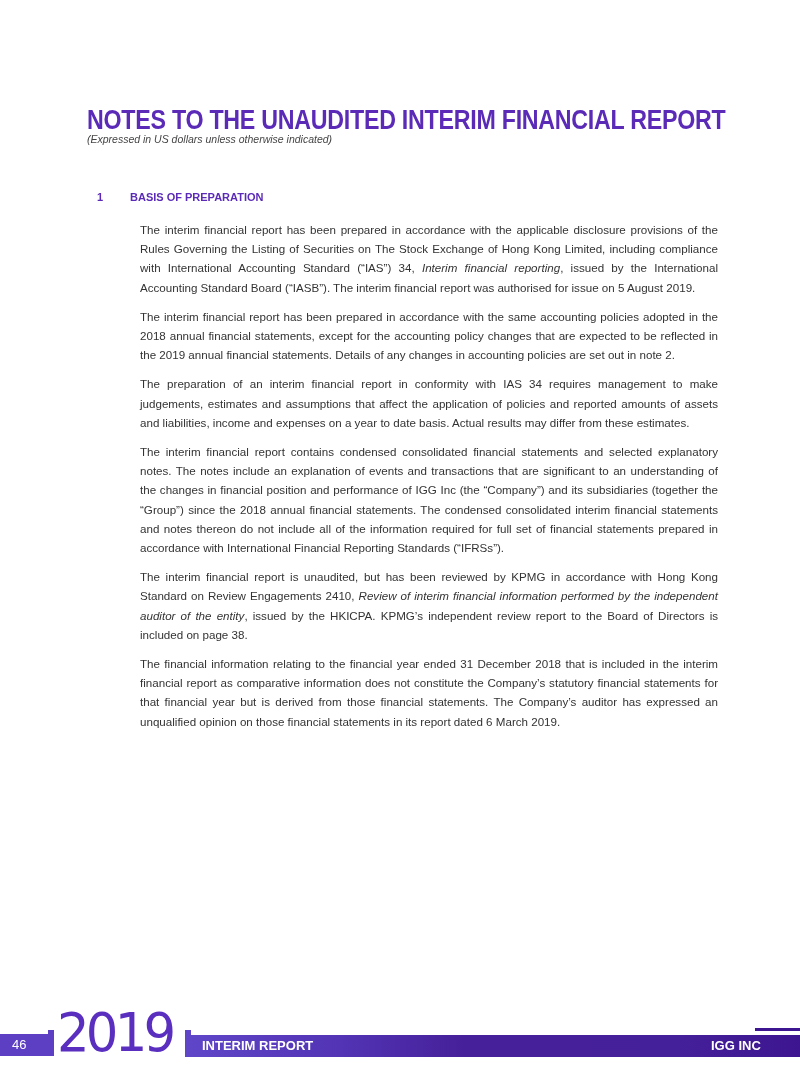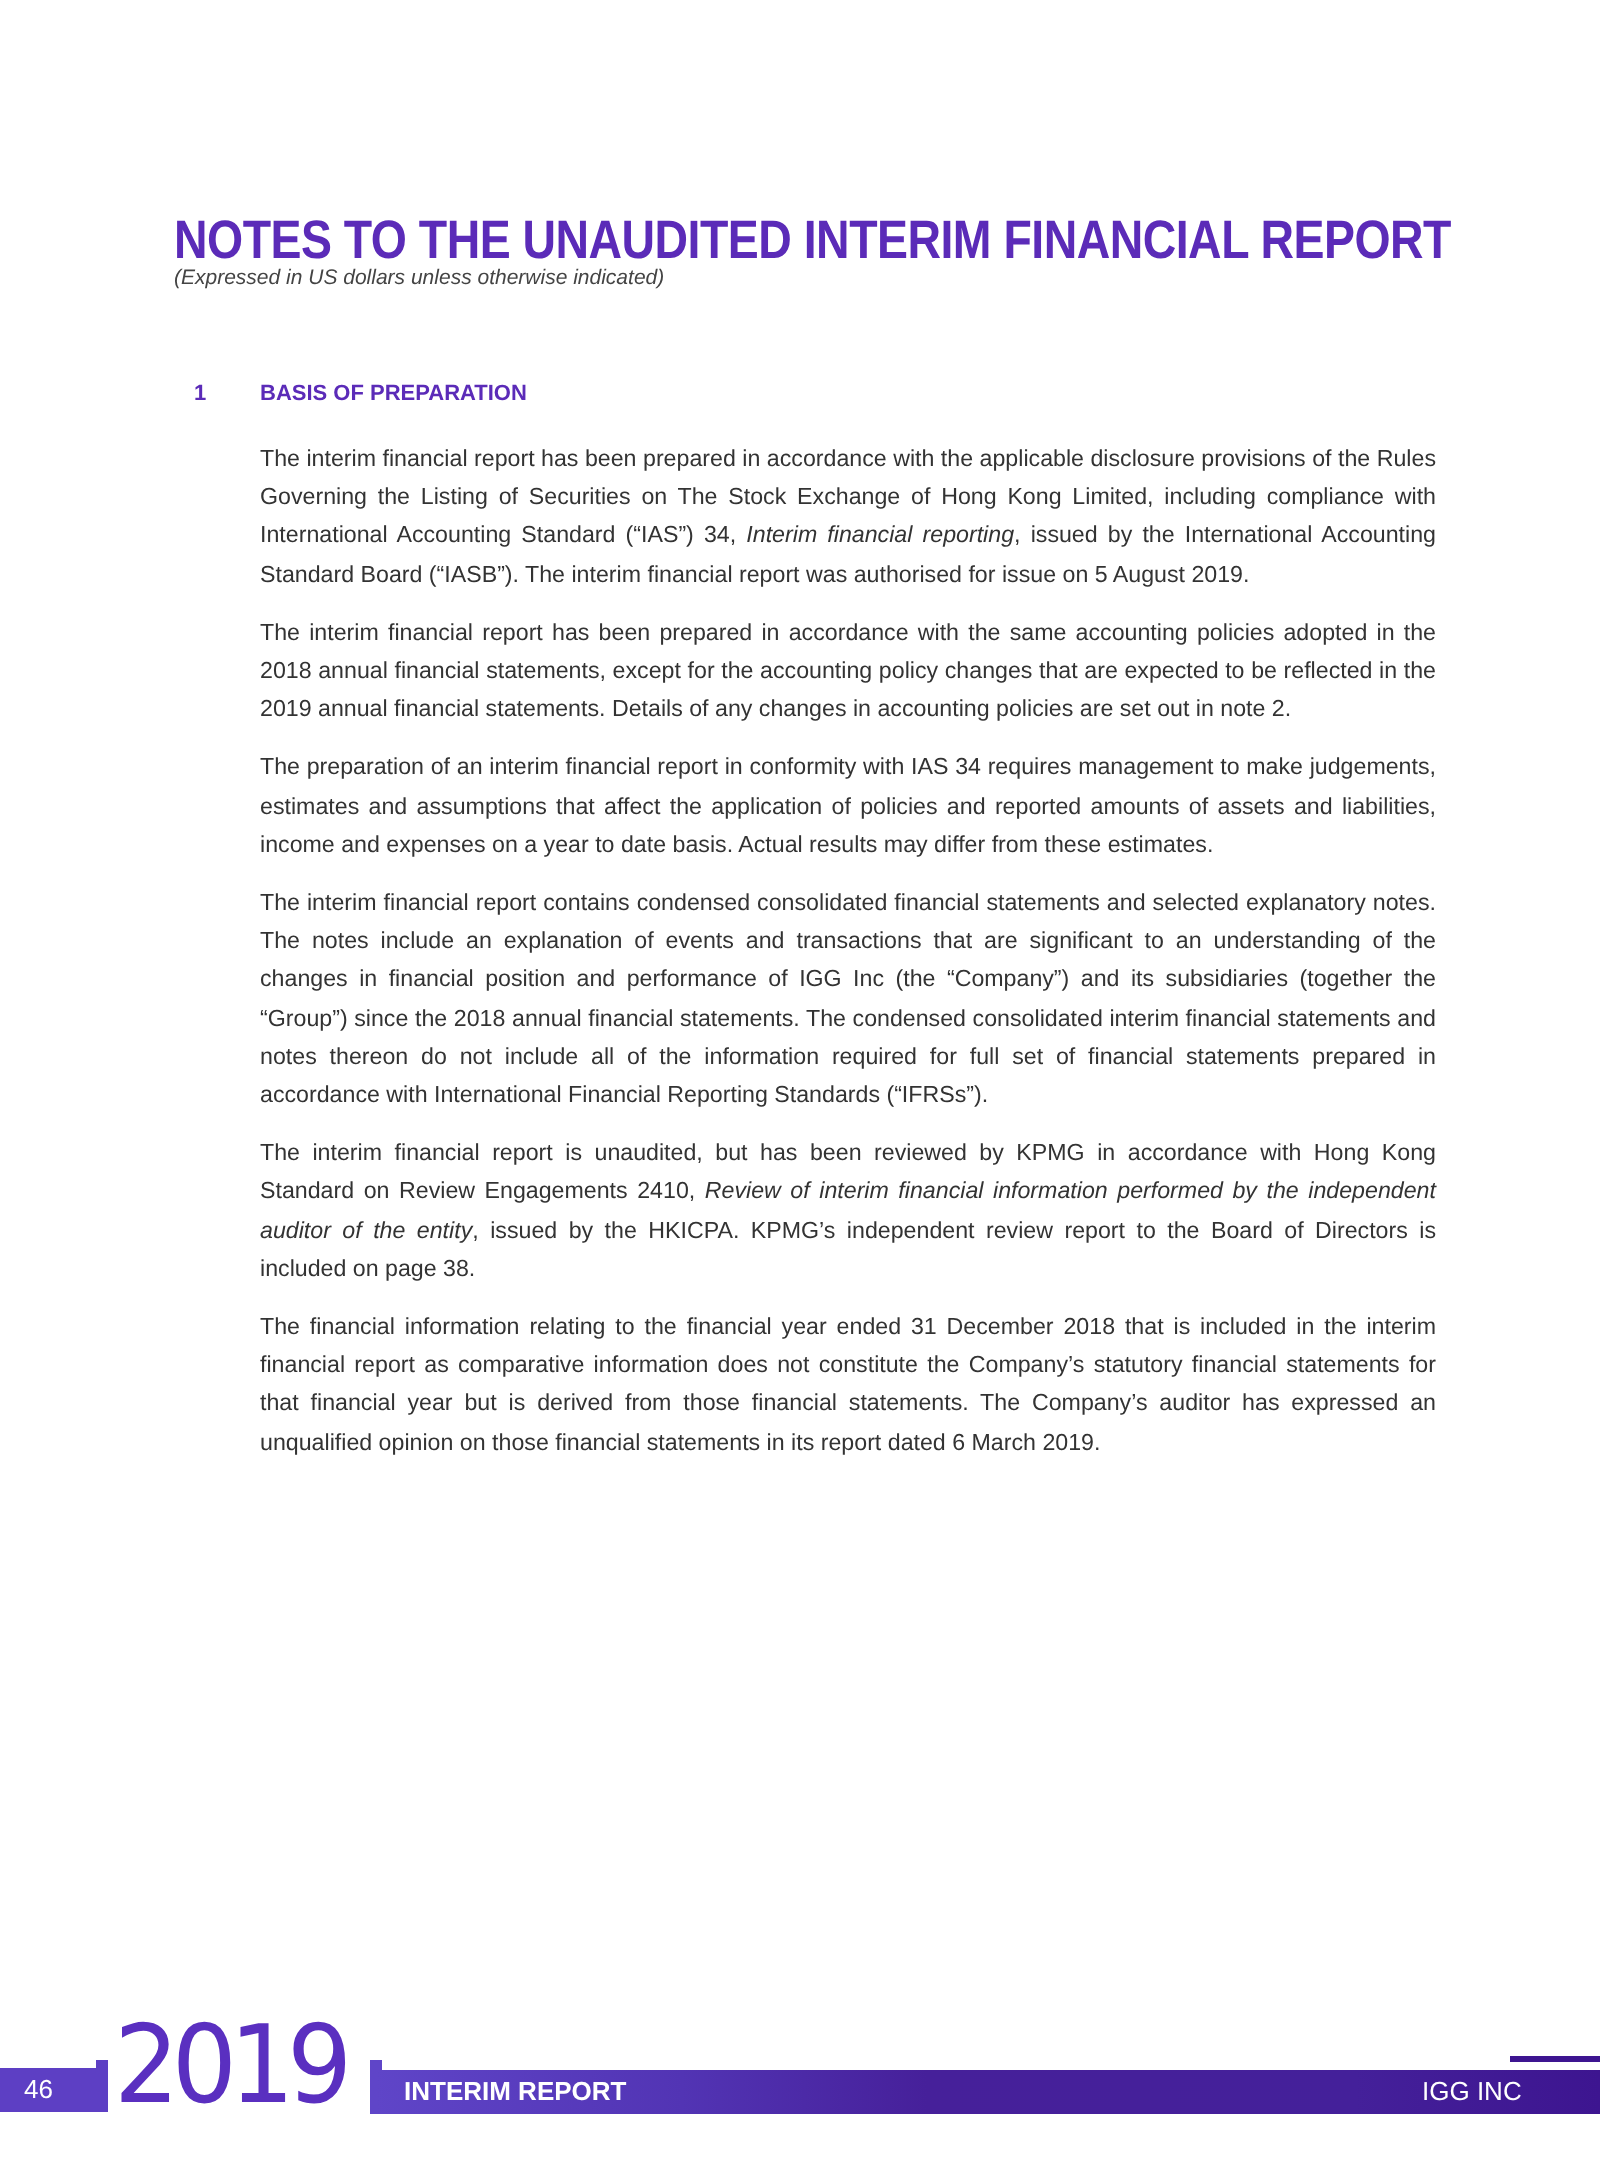--- a/index.html
+++ b/index.html
@@ -16,21 +16,21 @@
       font-size: 10.5px; color: #444; line-height: 13px; font-style: italic;
     }
     .section-head {
       position: absolute; left: 97px; top: 191px; font-size: 11px; font-weight: bold; color: #5b2bb8;
     }
     .section-head .num { display: inline-block; width: 33px; color: #5b2bb8; }
     .body {
       position: absolute; left: 130px; top: 220px; width: 588px;
       font-size: 11.6px; line-height: 19.2px; color: #333;
     }
-    .body p { margin: 0 0 10px 0; text-align: justify; }
+    .body p { margin: 0 0 10px 10px; text-align: justify; }
     .body i { font-style: italic; }
     .bar-left {
       position: absolute; left: 0; top: 1034px; width: 52px; height: 22px; background: #5d3fc4;
     }
     .bar-left-tab { position: absolute; left: 48px; top: 1030px; width: 6px; height: 26px; background: #5d3fc4; }
     .page-num {
       position: absolute; left: 12px; top: 1037px; font-size: 13px; color: #ffffff; line-height: 16px;
     }
     .year {
       position: absolute; left: 57px; top: 1006px; font-size: 54px; line-height: 54px;
@@ -39,21 +39,21 @@
     }
     .bar-main {
       position: absolute; left: 188px; top: 1035px; width: 612px; height: 22px;
       background: linear-gradient(90deg, #5f45c8 0%, #5234b4 25%, #46209a 45%, #44209a 80%, #3d1590 100%);
     }
     .bar-main-tab { position: absolute; left: 185px; top: 1030px; width: 6px; height: 27px; background: #5f45c8; }
     .bar-label {
       position: absolute; left: 202px; top: 1038px; font-size: 13px; font-weight: bold; color: #ffffff; line-height: 16px;
     }
     .bar-company {
-      position: absolute; left: 711px; top: 1038px; font-size: 13px; font-weight: normal; color: #ffffff; line-height: 16px;
+      position: absolute; left: 711px; top: 1038px; font-size: 13px; font-weight: bold; color: #ffffff; line-height: 16px;
     }
     .top-accent {
       position: absolute; left: 755px; top: 1028px; width: 45px; height: 3px; background: #3d1590;
     }
   </style>
 </head>
 <body>
 
 <div class="title">NOTES TO THE UNAUDITED INTERIM FINANCIAL REPORT</div>
 <div class="subtitle">(Expressed in US dollars unless otherwise indicated)</div>

